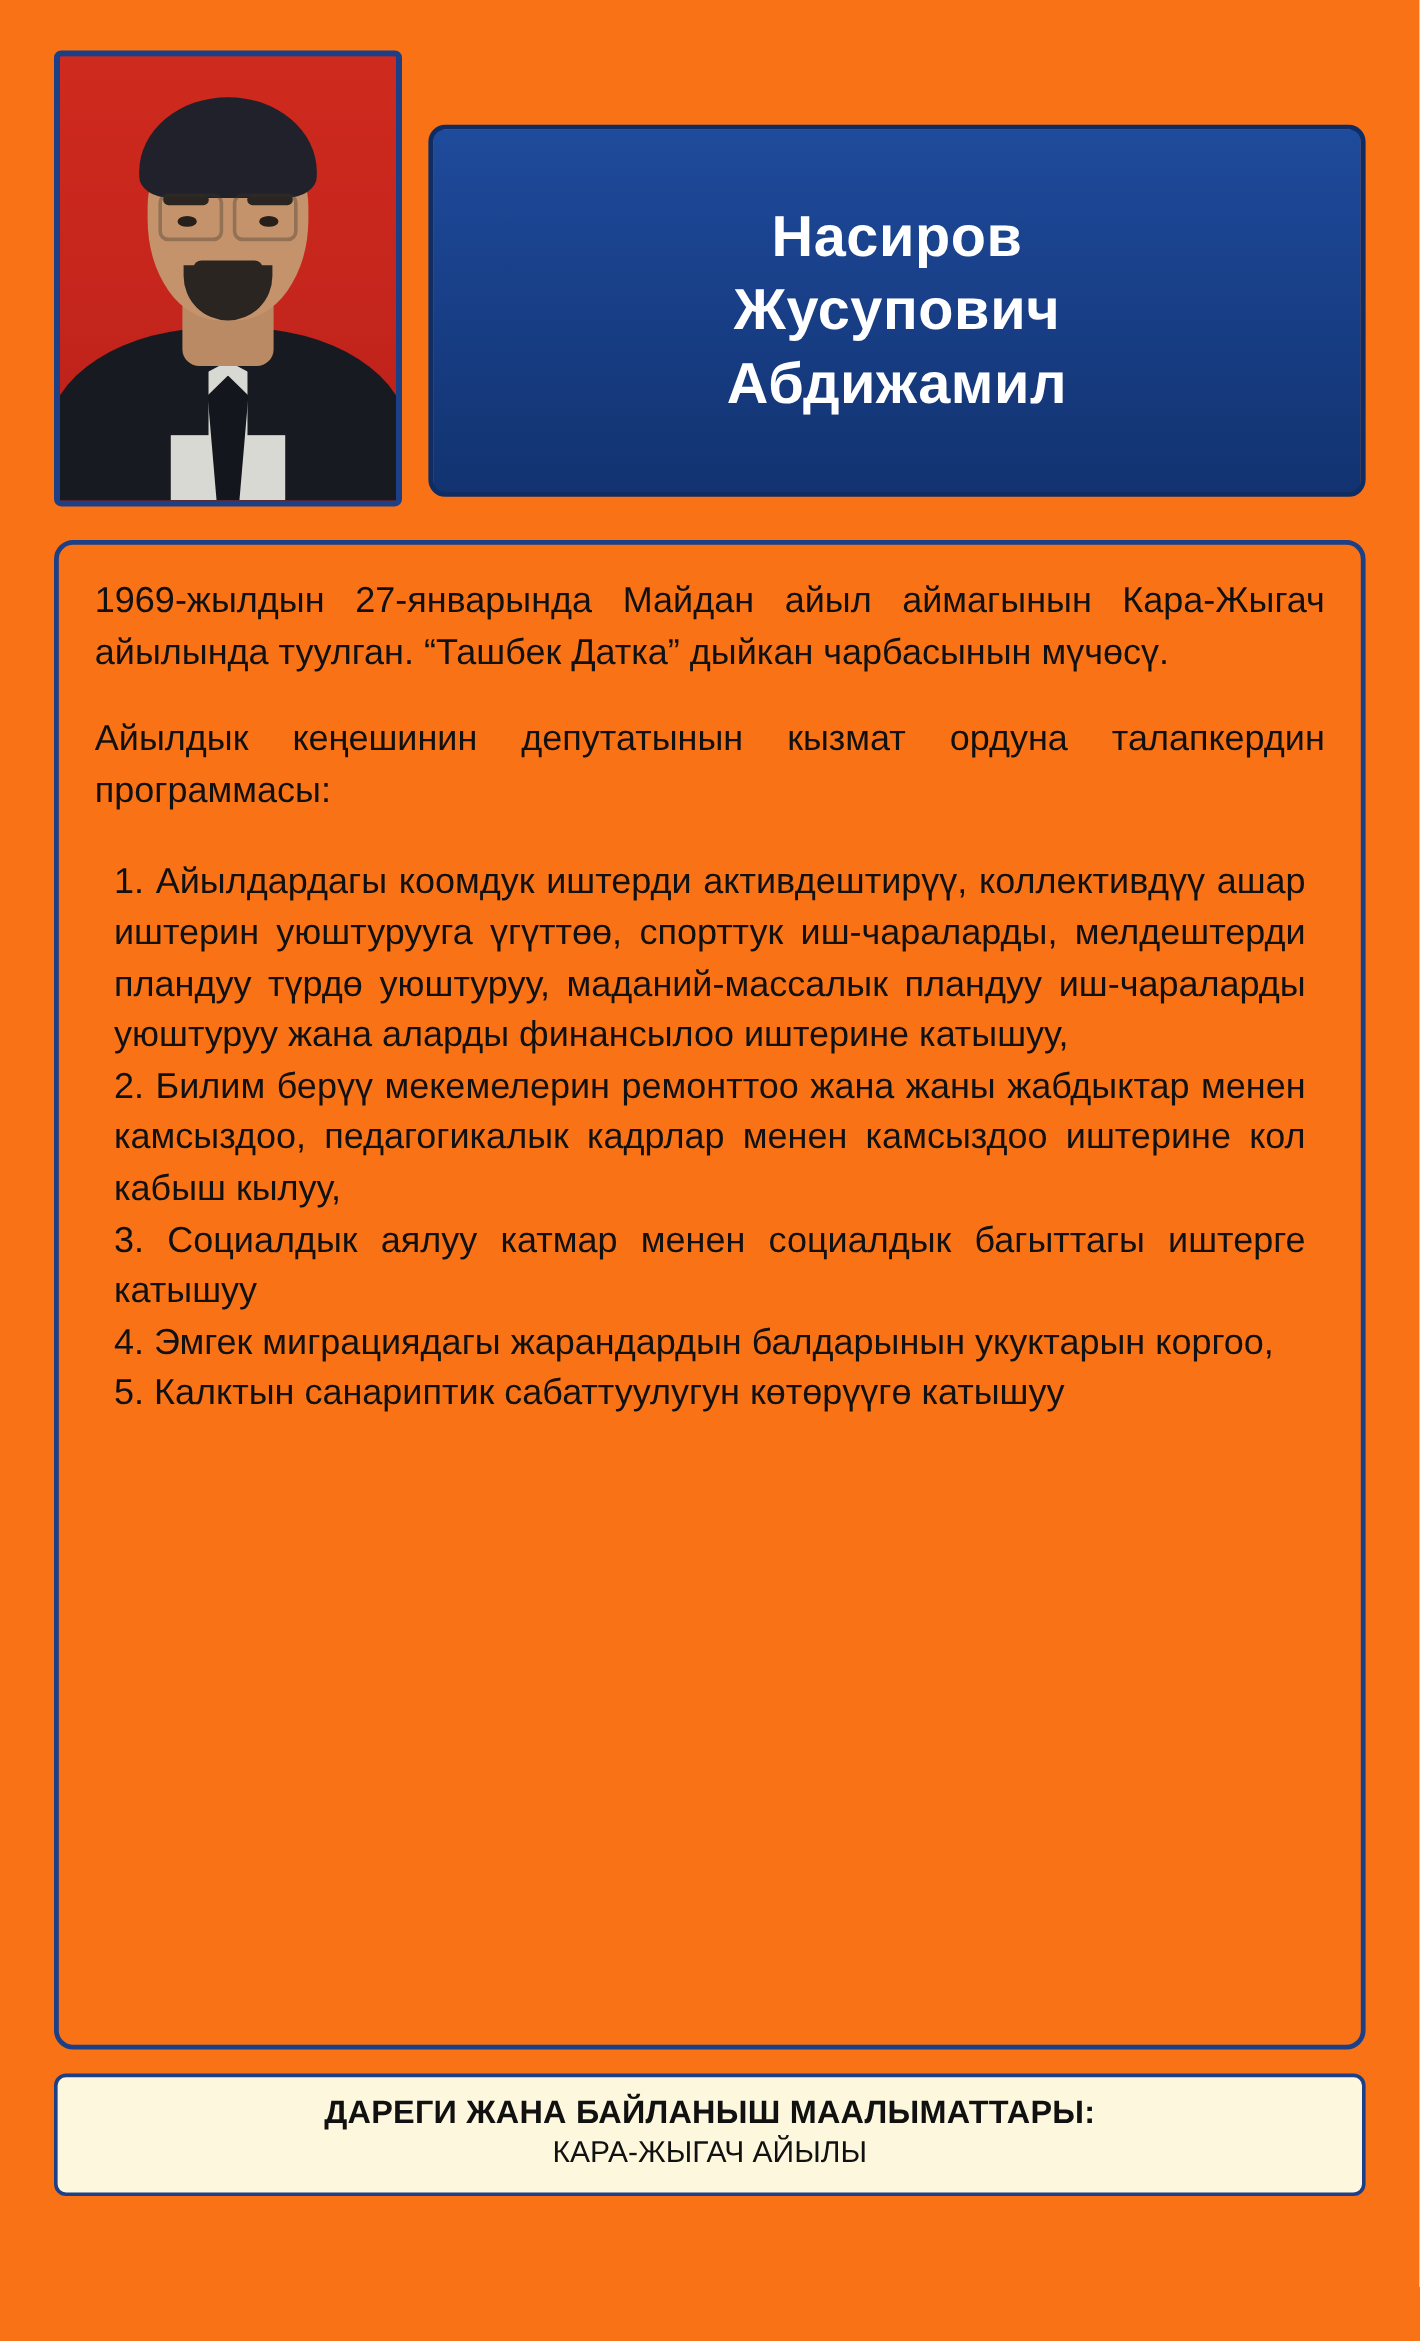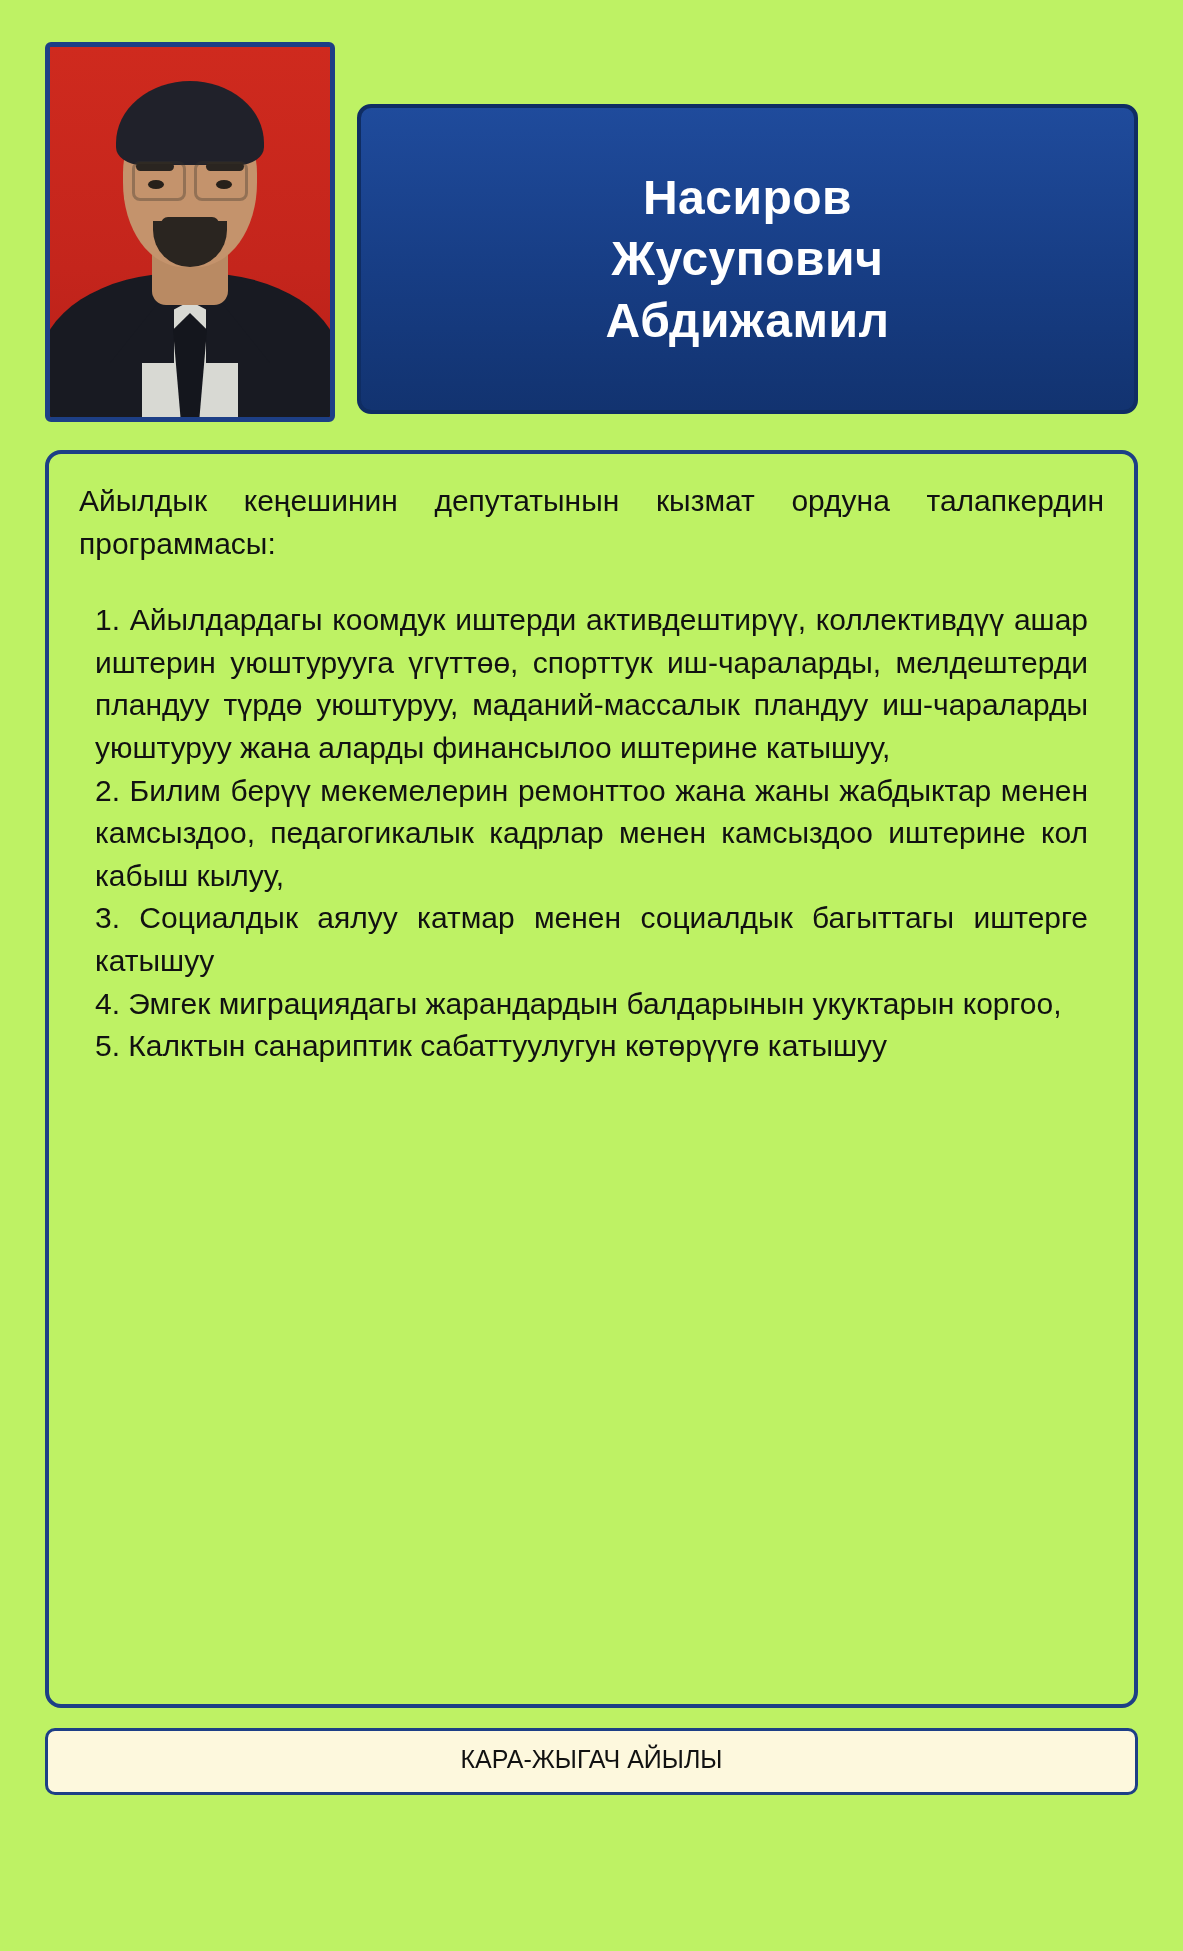--- a/index.html
+++ b/index.html
@@ -12,21 +12,21 @@
     height: 1951px;
     font-family: "Liberation Sans", sans-serif;
     -webkit-font-smoothing: antialiased;
   }
   .page {
     position: relative;
     width: 1183px;
     height: 1951px;
     box-sizing: border-box;
     padding: 42px 45px 40px 45px;
-    background: #bef264;
+    background: #f97316;
   }
 
   
   .header {
     display: flex;
     align-items: stretch;
     gap: 22px;
     height: 390px;
   }
   .photo-frame {
@@ -287,30 +287,32 @@
     <div class="name-card">
       <div class="name-line">Насиров</div>
       <div class="name-line">Жусупович</div>
       <div class="name-line">Абдижамил</div>
     </div>
 
   </div>
 
   <div class="body-card">
 
+    <p class="bio">1969-жылдын 27-январында Майдан айыл аймагынын Кара-Жыгач айылында туулган. “Ташбек Датка” дыйкан чарбасынын мүчөсү.</p>
 
     <p class="program-title">Айылдык кеңешинин депутатынын кызмат ордуна талапкердин программасы:</p>
 
     <div class="points">
       <p class="point">1. Айылдардагы коомдук иштерди активдештирүү, коллективдүү ашар иштерин уюштурууга үгүттөө, спорттук иш-чараларды, мелдештерди пландуу түрдө уюштуруу, маданий-массалык пландуу иш-чараларды уюштуруу жана аларды финансылоо иштерине катышуу,</p>
       <p class="point">2. Билим берүү мекемелерин ремонттоо жана жаны жабдыктар менен камсыздоо, педагогикалык кадрлар менен камсыздоо иштерине кол кабыш кылуу,</p>
       <p class="point">3. Социалдык аялуу катмар менен социалдык багыттагы иштерге катышуу</p>
       <p class="point">4. Эмгек миграциядагы жарандардын балдарынын укуктарын коргоо,</p>
       <p class="point">5. Калктын санариптик сабаттуулугун көтөрүүгө катышуу</p>
     </div>
 
   </div>
 
   <div class="footer-card">
+    <div class="footer-title">ДАРЕГИ ЖАНА БАЙЛАНЫШ МААЛЫМАТТАРЫ:</div>
     <div class="footer-line">КАРА-ЖЫГАЧ АЙЫЛЫ</div>
   </div>
 
 </div>
 
 </body></html>

